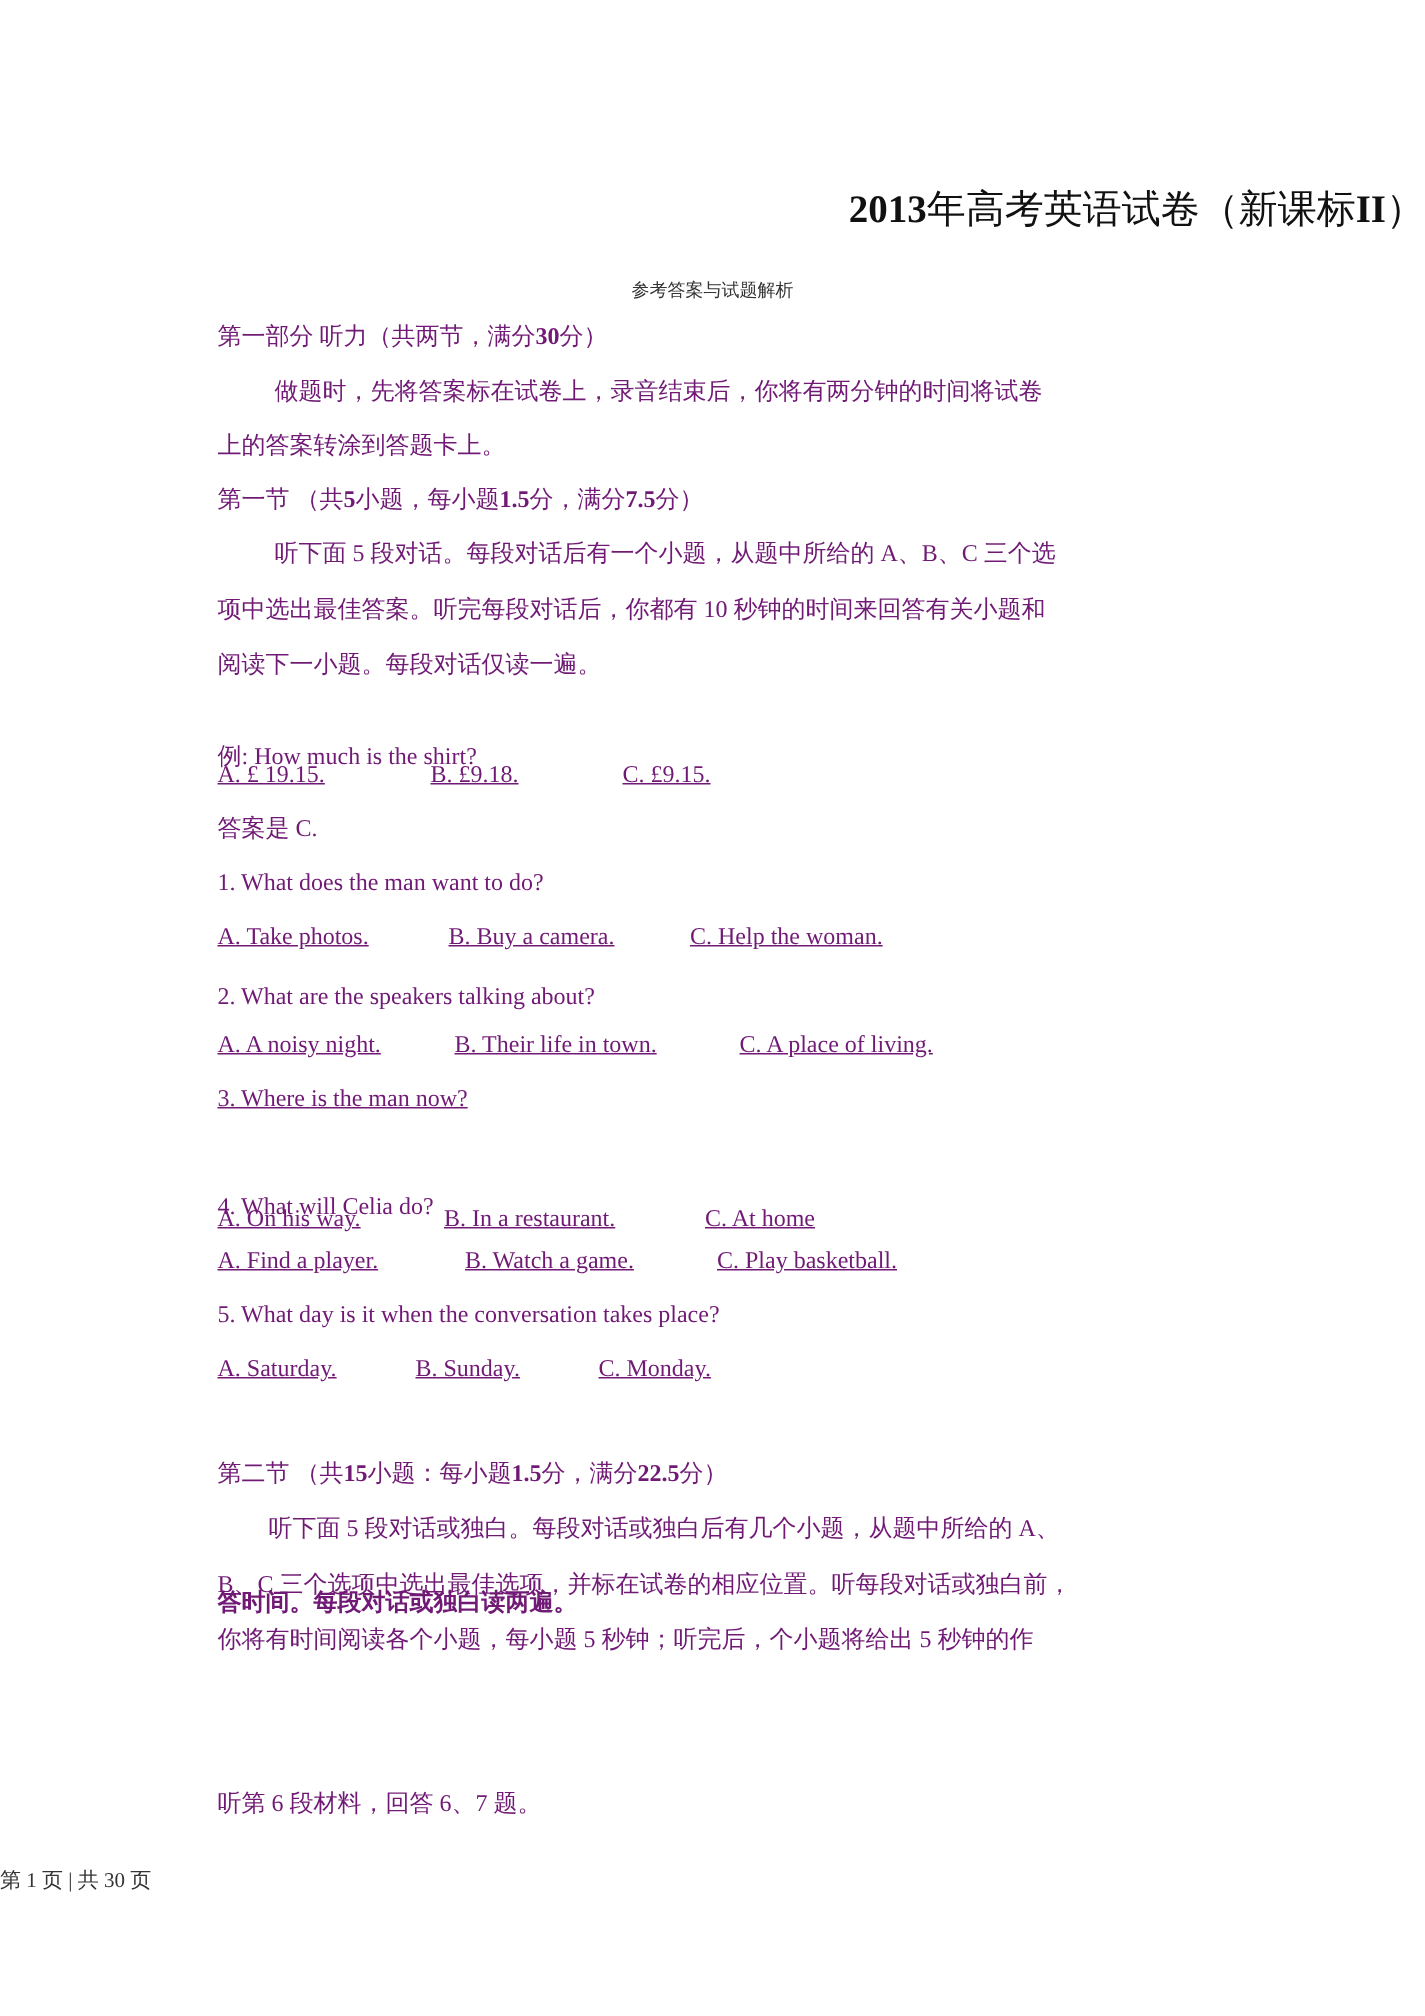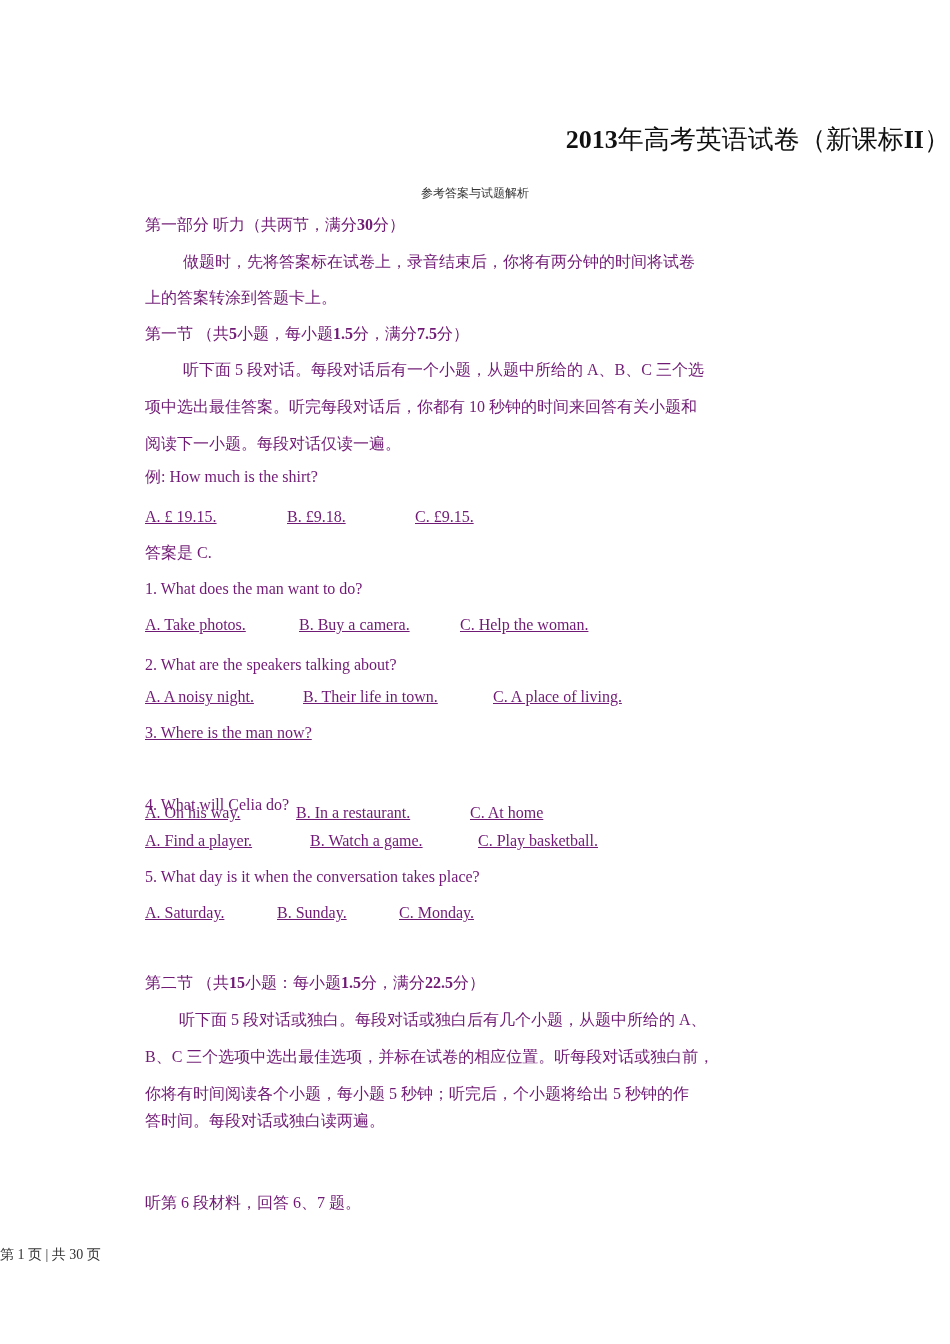--- a/index.html
+++ b/index.html
@@ -79,21 +79,21 @@
 
   <div class="line" style="top:285px;">上的答案转涂到答题卡上。</div>
   <div class="line indent" style="top:249px;">做题时，先将答案标在试卷上，录音结束后，你将有两分钟的时间将试卷</div>
 
   <div class="line" style="top:321px;"><span>第一节 （共</span><b>5</b><span>小题，每小题</span><b>1.5</b><span>分，满分</span><b>7.5</b><span>分）</span></div>
 
   <div class="line indent" style="top:357px;">听下面 5 段对话。每段对话后有一个小题，从题中所给的 A、B、C 三个选</div>
   <div class="line" style="top:394px;">项中选出最佳答案。听完每段对话后，你都有 10 秒钟的时间来回答有关小题和</div>
   <div class="line" style="top:431px;">阅读下一小题。每段对话仅读一遍。</div>
 
-  <div class="line" style="top:464px;">例: How much is the shirt?</div>
+  <div class="line" style="top:492px;">例: How much is the shirt?</div>
   <div class="line opts" style="top:504px;">
     <span style="width:142px;">A. £ 19.15.</span><span style="width:128px;">B. £9.18.</span><span>C. £9.15.</span>
   </div>
   <div class="line" style="top:540px;">答案是 C.</div>
 
   <div class="line" style="top:576px;">1. What does the man want to do?</div>
   <div class="line opts" style="top:612px;">
     <span style="width:154px;">A. Take photos.</span><span style="width:161px;">B. Buy a camera.</span><span>C. Help the woman.</span>
   </div>
 
@@ -115,18 +115,18 @@
   <div class="line" style="top:864px;">5. What day is it when the conversation takes place?</div>
   <div class="line opts" style="top:900px;">
     <span style="width:132px;">A. Saturday.</span><span style="width:122px;">B. Sunday.</span><span>C. Monday.</span>
   </div>
 
   <div class="line" style="top:970px;"><span>第二节 （共</span><b>15</b><span>小题：每小题</span><b>1.5</b><span>分，满分</span><b>22.5</b><span>分）</span></div>
 
   <div class="line indent2" style="top:1007px;">听下面 5 段对话或独白。每段对话或独白后有几个小题，从题中所给的 A、</div>
   <div class="line" style="top:1044px;">B、C 三个选项中选出最佳选项，并标在试卷的相应位置。听每段对话或独白前，</div>
   <div class="line" style="top:1081px;">你将有时间阅读各个小题，每小题 5 秒钟；听完后，个小题将给出 5 秒钟的作</div>
-  <div class="line" style="top:1108px;">答时间。每段对话或独白读两遍。</div>
+  <div class="line" style="top:1056px;font-weight:bold;">答时间。每段对话或独白读两遍。</div>
 
   <div class="line" style="top:1190px;">听第 6 段材料，回答 6、7 题。</div>
 
   <div class="footer">第 1 页 | 共 30 页</div>
 </div>
 
 </body></html>

